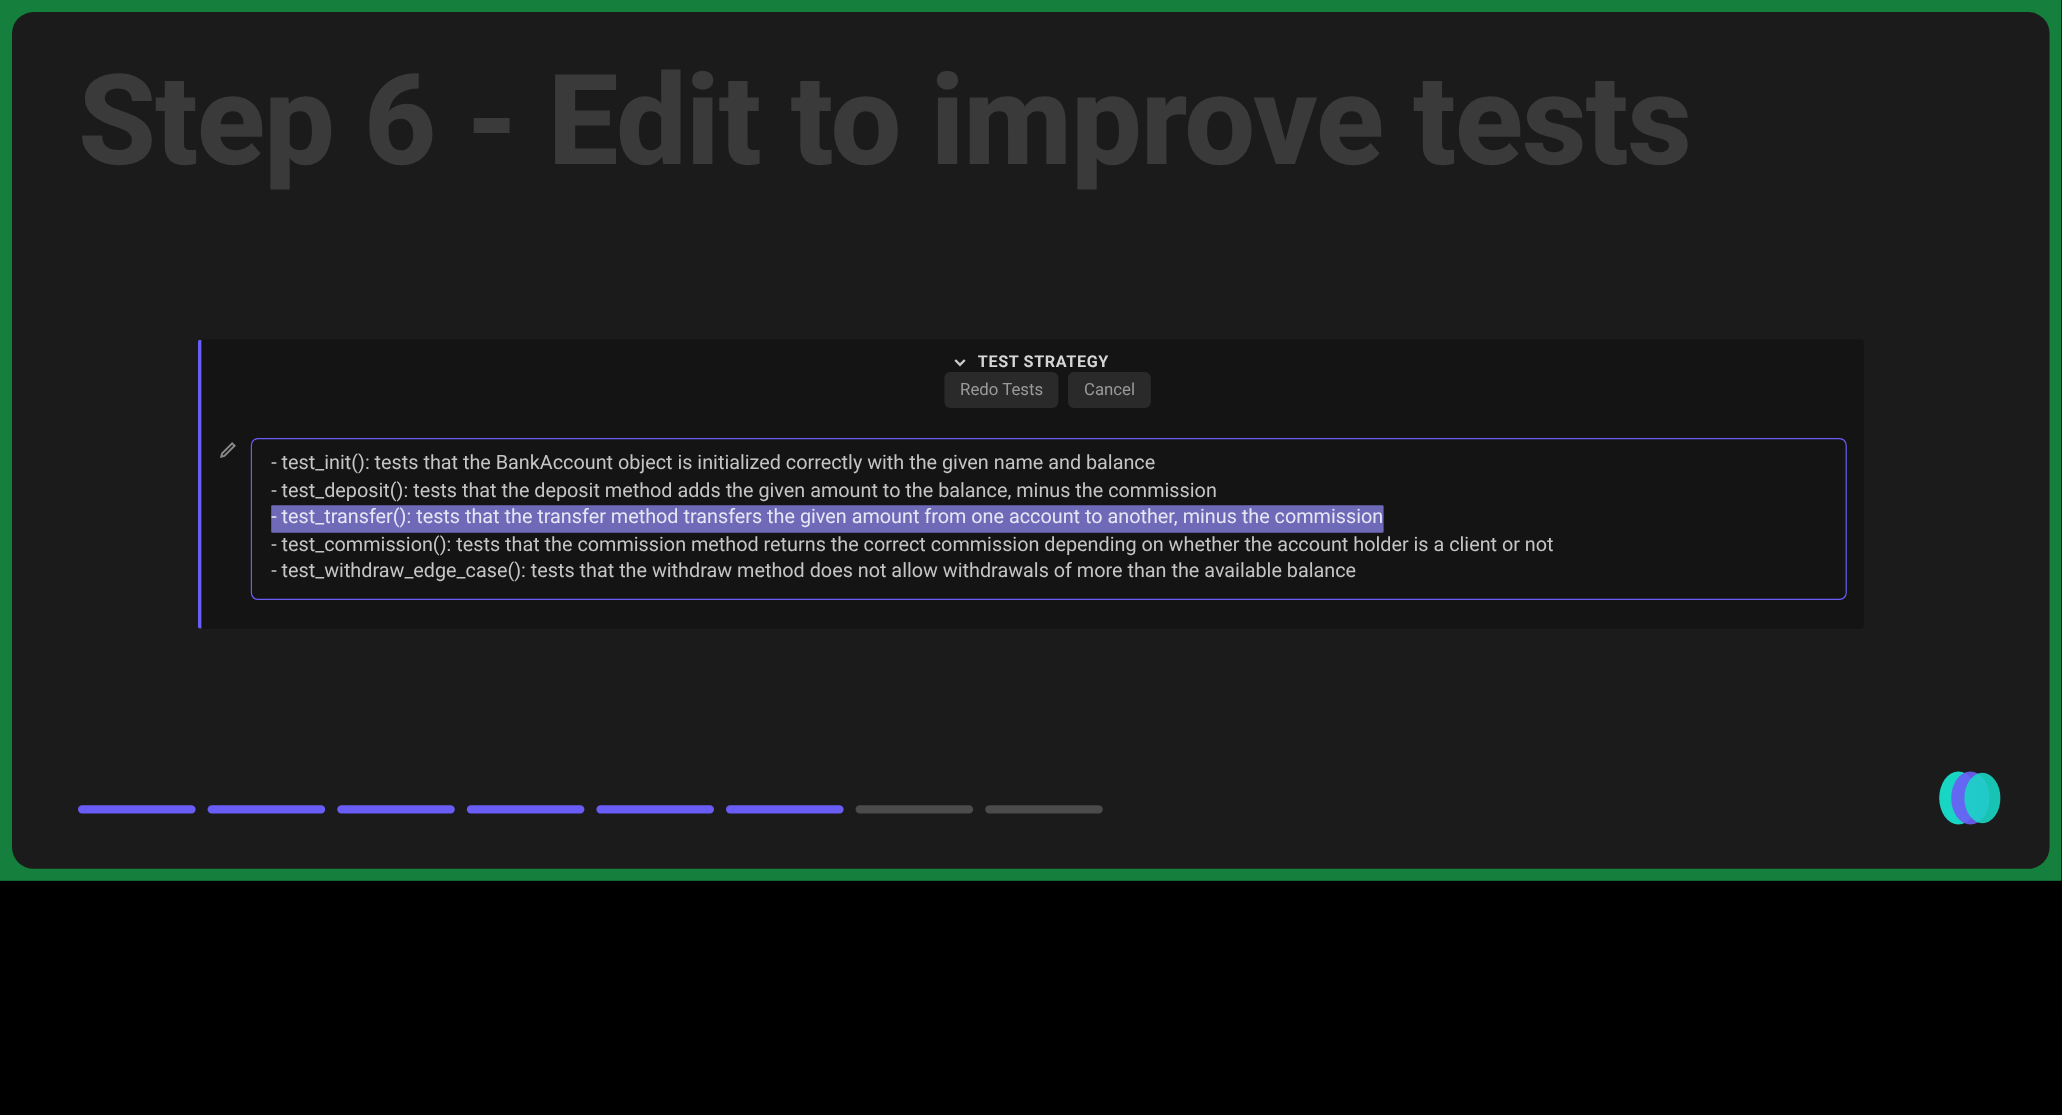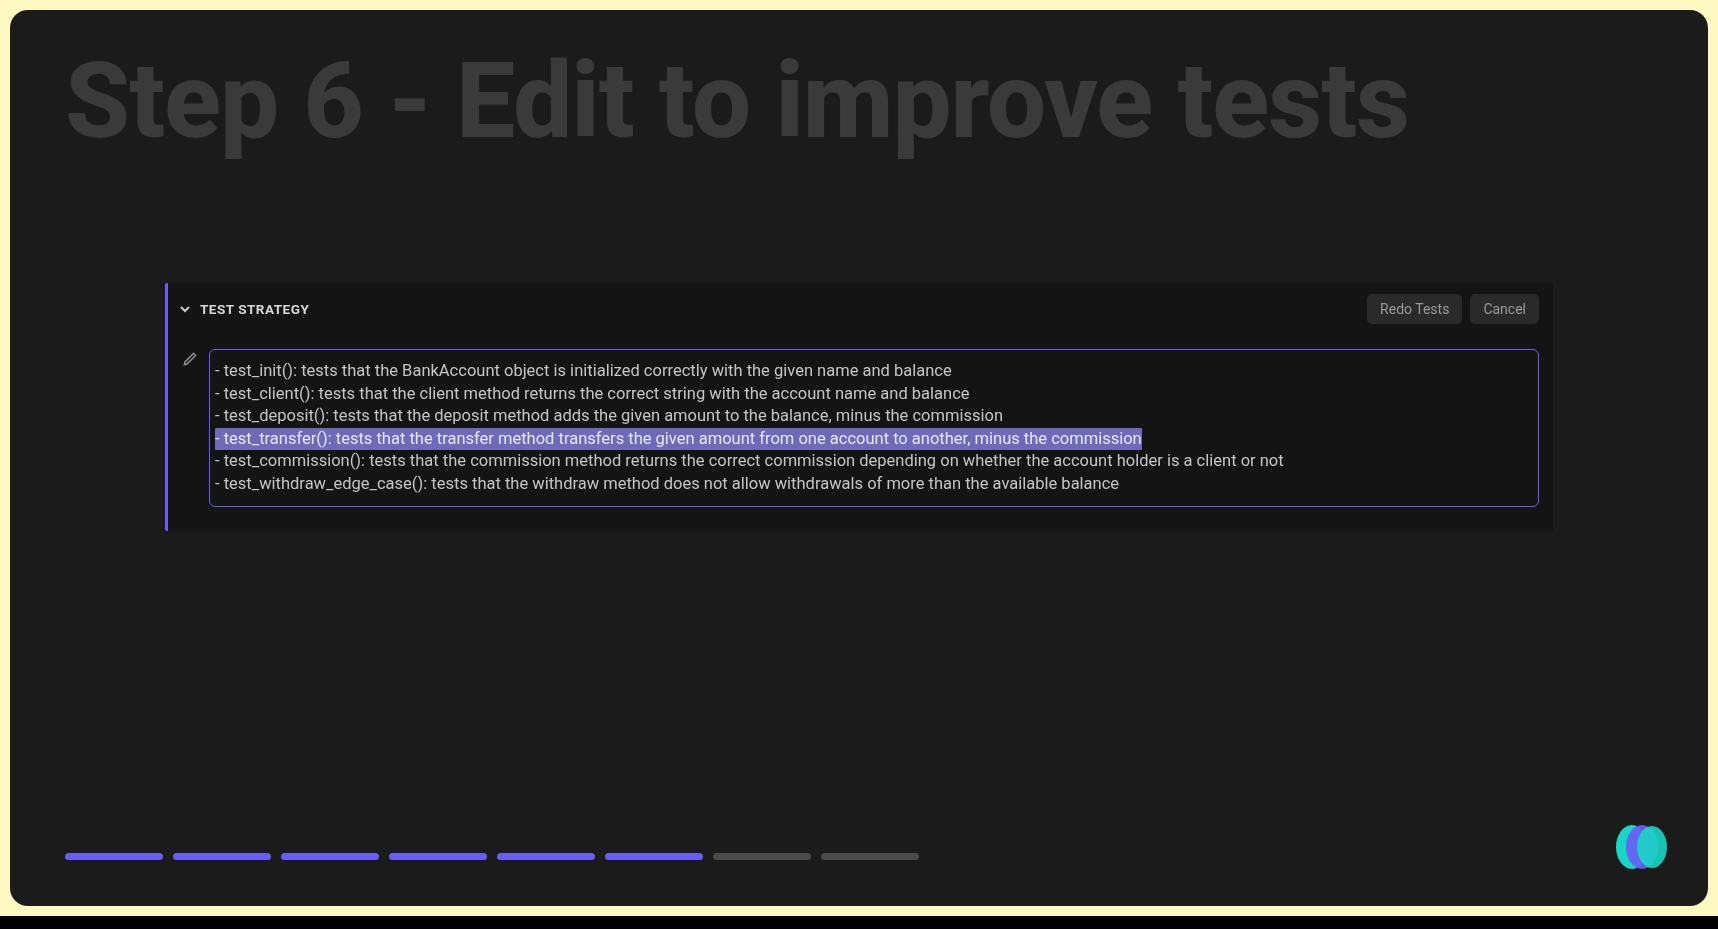--- a/index.html
+++ b/index.html
@@ -11,23 +11,23 @@
       width: 100%;
       height: 100%;
       background: #000;
     }
     body {
       font-family: -apple-system, BlinkMacSystemFont, "Segoe UI", Roboto, Helvetica, Arial, sans-serif;
       overflow: hidden;
     }
     .viewport {
       width: 1718px;
-      height: 916px;
+      height: 734px;
       position: relative;
-      background: #fef9c3;
+      background: #15803d;
     }
     .slide {
       position: absolute;
       left: 10px;
       top: 10px;
       right: 10px;
       bottom: 10px;
       background: #1b1b1b;
       border-radius: 18px;
       overflow: hidden;
@@ -49,20 +49,21 @@
       top: 273px;
       background: #141414;
       border-left: 3px solid #6a5df5;
       border-radius: 2px;
     }
     .panel-header {
       display: flex;
       align-items: center;
       justify-content: space-between;
       padding: 11px 14px 11px 10px;
+      flex-direction: column;
     }
     .panel-header-left {
       display: flex;
       align-items: center;
       gap: 8px;
     }
     .chevron-icon {
       width: 14px;
       height: 14px;
       display: inline-flex;
@@ -113,21 +114,21 @@
       width: 16px;
       height: 16px;
       stroke: #8a8a8a;
       stroke-width: 1.6;
       fill: none;
     }
     .editor-box {
       flex: 1;
       border: 1.5px solid #6a5df5;
       border-radius: 6px;
-      padding: 10px 5px;
+      padding: 10px 16px;
       font-size: 16.5px;
       line-height: 22.6px;
       color: #c5c5c5;
       font-family: inherit;
       background: #141414;
     }
     .line {
       white-space: pre-wrap;
     }
     .line.selected {
@@ -184,21 +185,20 @@
         </div>
       </div>
       <div class="panel-body">
         <span class="pencil-icon">
           <svg viewBox="0 0 16 16">
             <path d="M11.5 2.5 l2 2 L5 13 l-2.6 0.6 L3 11 z"></path>
           </svg>
         </span>
         <div class="editor-box" id="editor">
             <div><span class="line">- test_init(): tests that the BankAccount object is initialized correctly with the given name and balance</span></div>
-            <div><span class="line">- test_client(): tests that the client method returns the correct string with the account name and balance</span></div>
             <div><span class="line">- test_deposit(): tests that the deposit method adds the given amount to the balance, minus the commission</span></div>
             <div><span class="line selected">- test_transfer(): tests that the transfer method transfers the given amount from one account to another, minus the commission</span></div>
             <div><span class="line">- test_commission(): tests that the commission method returns the correct commission depending on whether the account holder is a client or not</span></div>
             <div><span class="line">- test_withdraw_edge_case(): tests that the withdraw method does not allow withdrawals of more than the available balance</span></div>
           </div>
       </div>
     </div>
 
     <div class="progress" id="progress">
         <div class="seg on"></div>

